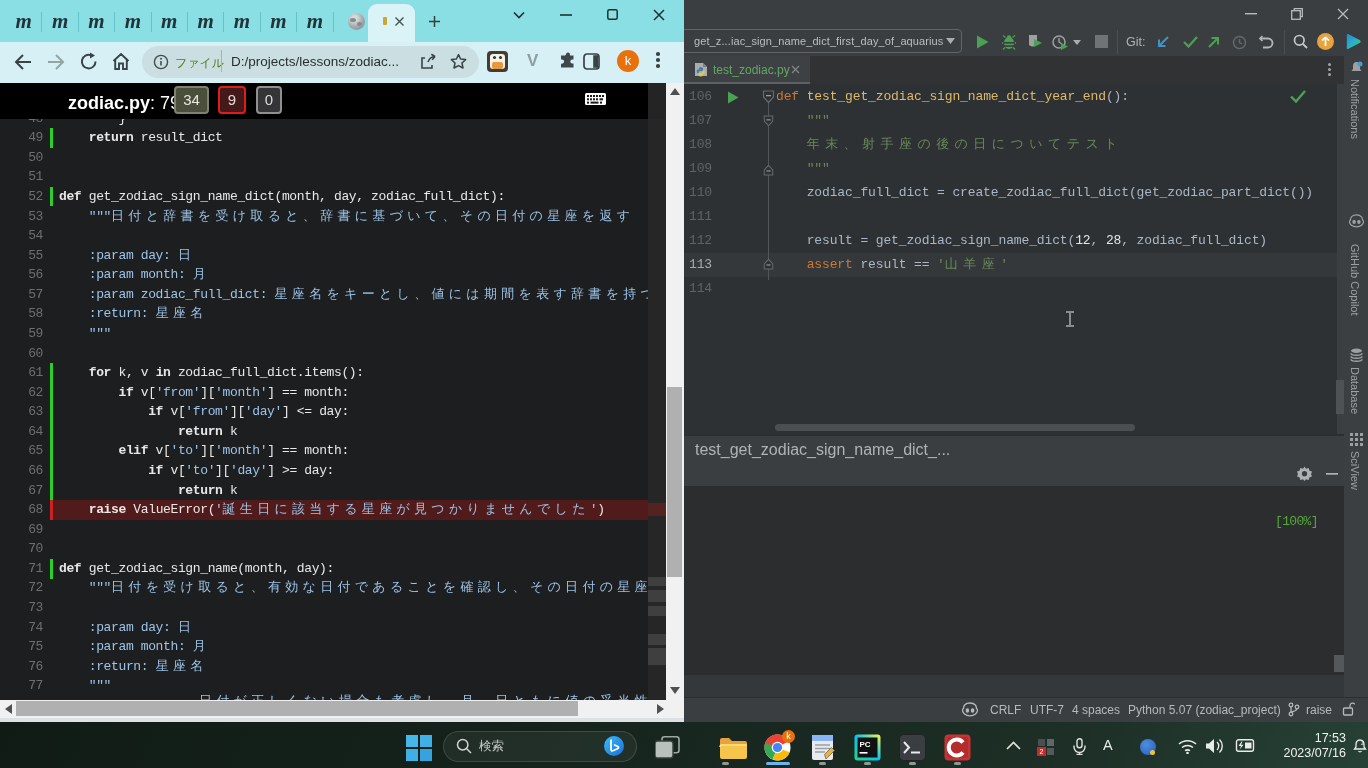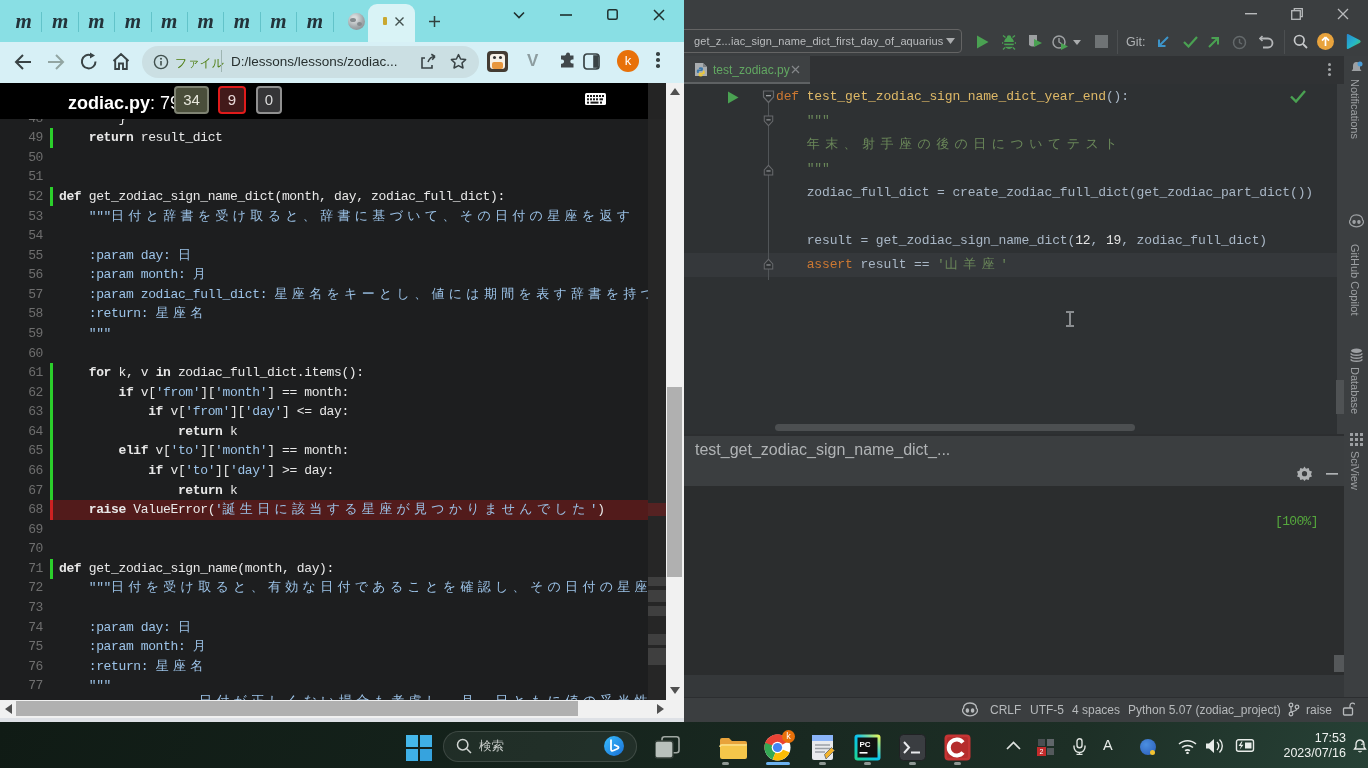--- a/index.html
+++ b/index.html
@@ -87,21 +87,21 @@
         <path d="M2.5 9 L10 2 L17.5 9 M4.2 8 L4.2 17 L8 17 L8 11.5 L12 11.5 L12 17 L15.8 17 L15.8 8" stroke="#394345" stroke-width="1.9" fill="none"></path>
       </svg>
     <div class="abs" style="left:142px;top:4px;width:337px;height:32px;border-radius:16px;background:#cbdfe3"></div>
     <svg class="abs" style="left:153px;top:12px" width="16" height="16" viewBox="0 0 16 16">
         <circle cx="8" cy="8" r="6.6" stroke="#41504e" stroke-width="1.4" fill="none"></circle>
         <path d="M8 7 L8 11.4" stroke="#41504e" stroke-width="1.6"></path>
         <circle cx="8" cy="4.7" r="1" fill="#41504e"></circle>
       </svg>
     <div class="abs" style="left:175px;top:13px;font-size:12px;color:#4d7c0f;font-family:'Liberation Sans'">ファイル</div>
     <div class="abs" style="left:221px;top:8px;width:1px;height:22px;background:#9fb5b2"></div>
-    <div class="abs" style="left:231px;top:12px;font-size:13.5px;color:#27302f;font-family:'Liberation Sans'">D:/lessons/lessons/zodiac...</div>
+    <div class="abs" style="left:231px;top:12px;font-size:13.5px;color:#27302f;font-family:'Liberation Sans'">D:/projects/lessons/zodiac...</div>
     <svg class="abs" style="left:420px;top:11px" width="17" height="17" viewBox="0 0 17 17">
         <path d="M5 5 L2 5 L2 15 L12 15 L12 12" stroke="#394345" stroke-width="1.6" fill="none"></path>
         <path d="M8 9 C9.5 5 12 3.6 15 3.5 M15 3.5 L11.3 1.2 M15 3.5 L12.2 6.8" stroke="#394345" stroke-width="1.6" fill="none"></path>
       </svg>
     <svg class="abs" style="left:450px;top:11px" width="17" height="17" viewBox="0 0 17 17">
         <path d="M8.5 1.6 L10.6 6 L15.6 6.6 L12 10 L13 15 L8.5 12.6 L4 15 L5 10 L1.4 6.6 L6.4 6 Z" stroke="#394345" stroke-width="1.5" fill="none" stroke-linejoin="round"></path>
       </svg>
     <div class="abs" style="left:487px;top:9px;width:21px;height:21px;border-radius:4px;background:#443c33;overflow:hidden">
         <div class="abs" style="left:3px;top:3px;width:15px;height:15px;border-radius:3px;background:#f7f2e8"></div>
         <div class="abs" style="left:5px;top:11px;width:11px;height:7px;background:#e8973e;border-radius:2px"></div>
@@ -343,20 +343,29 @@
         </g>
       </svg>
     <div class="abs" style="left:29px;top:7px;font-size:12px;color:#62a762;font-family:'Liberation Sans'">test_zodiac.py</div>
     <svg class="abs" style="left:107px;top:9px" width="9" height="9" viewBox="0 0 9 9">
         <path d="M1 1 L8 8 M8 1 L1 8" stroke="#84878a" stroke-width="1.2"></path>
       </svg>
     <div class="abs" style="left:644px;top:7px;width:3px;height:3px;border-radius:50%;background:#a0a3a5;box-shadow:0 5px 0 #a0a3a5,0 10px 0 #a0a3a5"></div>
   </div>
   <div class="abs" id="peditor" style="left:0;top:84px;width:653px;height:350px;background:#2e3133;overflow:hidden">
     <div class="abs" style="left:0;top:169px;width:653px;height:24px;background:#35383b"></div>
+    <pre class="abs" style="left:0;top:1px;width:28px;text-align:right;font-size:13px;line-height:24px;color:#606366;letter-spacing:-0.13px;margin:0">106
+107
+108
+109
+110
+111
+112
+<span style="color:#a7aaac">113</span>
+114</pre>
     <svg class="abs" style="left:43px;top:7px" width="12" height="13" viewBox="0 0 12 13">
         <path d="M1 0.5 L11.5 6.5 L1 12.5 Z" fill="#4aa152"></path>
       </svg>
     <div class="abs" style="left:84px;top:13px;width:1px;height:183px;background:#515558"></div>
     <svg class="abs" style="left:78px;top:6px" width="13" height="14" viewBox="0 0 13 14">
         <path d="M1.5 1 L11.5 1 L11.5 7 L6.5 12.5 L1.5 7 Z" fill="#2e3133" stroke="#67696c" stroke-width="1.2"></path>
         <rect x="4" y="5" width="5" height="1.3" fill="#9a9da0"></rect>
       </svg>
     <svg class="abs" style="left:79px;top:31px" width="11" height="12" viewBox="0 0 13 14">
         <path d="M1.5 1 L11.5 1 L11.5 7 L6.5 12.5 L1.5 7 Z" fill="#2e3133" stroke="#67696c" stroke-width="1.2"></path>
@@ -369,21 +378,21 @@
     <svg class="abs" style="left:79px;top:174px" width="11" height="12" viewBox="0 0 13 14">
         <path d="M1.5 13 L11.5 13 L11.5 7 L6.5 1.5 L1.5 7 Z" fill="#2e3133" stroke="#67696c" stroke-width="1.2"></path>
         <rect x="4" y="7.5" width="5" height="1.3" fill="#9a9da0"></rect>
       </svg>
     <pre class="abs" id="pcode" style="left:92px;top:1px;font-size:13px;line-height:24px;color:#a9b7c6;letter-spacing:-0.13px;margin:0"><span class="kw">def </span><span class="fn">test_get_zodiac_sign_name_dict_year_end</span>():
     <span class="st">"""</span>
     <span class="st"><span class="pj">年末、射手座の後の日についてテスト</span></span>
     <span class="st">"""</span>
     zodiac_full_dict = create_zodiac_full_dict(get_zodiac_part_dict())
 
-    result = get_zodiac_sign_name_dict(<span class="nm">12</span>, <span class="nm">19</span>, zodiac_full_dict)
+    result = get_zodiac_sign_name_dict(<span class="nm">12</span>, <span class="nm">28</span>, zodiac_full_dict)
     <span class="kw">assert</span> result == <span class="st">'<span class="pj">山羊座</span>'</span></pre>
     <svg class="abs" style="left:606px;top:6px" width="16" height="13" viewBox="0 0 16 13">
         <path d="M1 6.5 L6 11.5 L15 1" stroke="#4aa152" stroke-width="2.4" fill="none"></path>
       </svg>
     <div class="abs" style="left:385px;top:228px;width:1.5px;height:14px;background:#8a8d90"></div>
     <div class="abs" style="left:382px;top:227px;width:8px;height:1.5px;background:#8a8d90"></div>
     <div class="abs" style="left:382px;top:241px;width:8px;height:1.5px;background:#8a8d90"></div>
     <div class="abs" style="left:91px;top:340px;width:360px;height:7px;background:#4c4f51;border-radius:4px"></div>
   </div>
   <div class="abs" id="prunhead" style="left:0;top:434px;width:660px;height:52px;background:#3b3e40">
@@ -402,21 +411,21 @@
   </div>
   <div class="abs" id="plower" style="left:0;top:675px;width:660px;height:22px;background:#35383a"></div>
   <div class="abs" id="pstatus" style="left:0;top:697px;width:684px;height:25px;background:#3b3e40">
     <div class="abs" style="left:0;top:0;width:684px;height:1px;background:#2c2e30"></div>
     <svg class="abs" style="left:278px;top:5px" width="16" height="15" viewBox="0 0 16 15">
         <path d="M8 1 C3 1 1.5 4 1.5 6.5 C0.8 6.8 0.5 7.4 0.5 8.3 C0.5 11 3.5 13.8 8 13.8 C12.5 13.8 15.5 11 15.5 8.3 C15.5 7.4 15.2 6.8 14.5 6.5 C14.5 4 13 1 8 1 Z" stroke="#b6b9bb" stroke-width="1.3" fill="none"></path>
         <rect x="3.7" y="6.3" width="3.4" height="4.4" rx="1.6" fill="#b6b9bb"></rect>
         <rect x="8.9" y="6.3" width="3.4" height="4.4" rx="1.6" fill="#b6b9bb"></rect>
       </svg>
     <div class="abs sbt" style="left:306px">CRLF</div>
-    <div class="abs sbt" style="left:346px">UTF-5</div>
+    <div class="abs sbt" style="left:346px">UTF-7</div>
     <div class="abs sbt" style="left:388px">4 spaces</div>
     <div class="abs sbt" style="left:444px">Python 5.07 (zodiac_project)</div>
     <svg class="abs" style="left:603px;top:5px" width="13" height="15" viewBox="0 0 13 15">
         <circle cx="4" cy="3" r="1.8" stroke="#b6b9bb" stroke-width="1.3" fill="none"></circle>
         <circle cx="4" cy="12" r="1.8" stroke="#b6b9bb" stroke-width="1.3" fill="none"></circle>
         <circle cx="10" cy="5" r="1.8" stroke="#b6b9bb" stroke-width="1.3" fill="none"></circle>
         <path d="M4 4.8 L4 10.2 M9.8 6.8 C9.5 9.5 6 9 4.5 10" stroke="#b6b9bb" stroke-width="1.3" fill="none"></path>
       </svg>
     <div class="abs sbt" style="left:622px">raise</div>
     <svg class="abs" style="left:658px;top:5px" width="13" height="14" viewBox="0 0 13 14">

